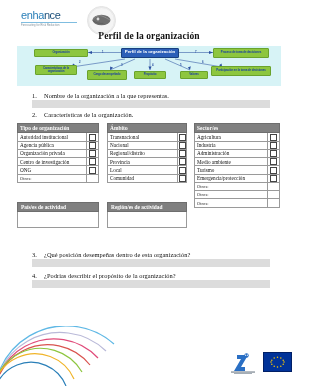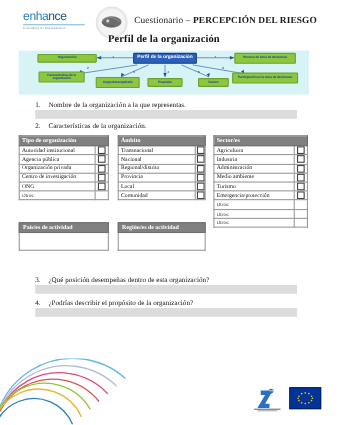--- a/index.html
+++ b/index.html
@@ -132,21 +132,20 @@
     <div class="seal">
       <svg viewBox="0 0 27 27" width="27" height="27">
         <circle cx="13.5" cy="13.5" r="13" fill="#f4f4f4" stroke="#e0e0e0" stroke-width="0.6"></circle>
         <ellipse cx="13.5" cy="13" rx="9" ry="5.2" fill="#6d6d6d"></ellipse>
         <path d="M5 12.5c2-3 6-4.5 9-3.5s6 3 8 4" stroke="#9a9a9a" stroke-width="0.7" fill="none"></path>
         <circle cx="10" cy="12" r="1.4" fill="#d8d8d8"></circle>
         <path d="M4.5 13.5c3 2.2 7 3.4 11 2.8" stroke="#555" stroke-width="0.6" fill="none"></path>
       </svg>
     </div>
 
-    <div class="q-title"><span>Cuestionario – </span><b>PERCEPCIÓN DEL RIESGO</b></div>
   </div>
 
   <div class="page-title">Perfil de la organización</div>
 
   <div class="diagram">
     <svg viewBox="0 0 264 40">
       <g stroke="#2a4fa0" stroke-width="0.55" fill="none">
         <line x1="71" y1="6.5" x2="104" y2="6.5"></line>
         <line x1="162" y1="6.5" x2="196" y2="6.5"></line>
         <line x1="133" y1="13" x2="133" y2="24"></line>

